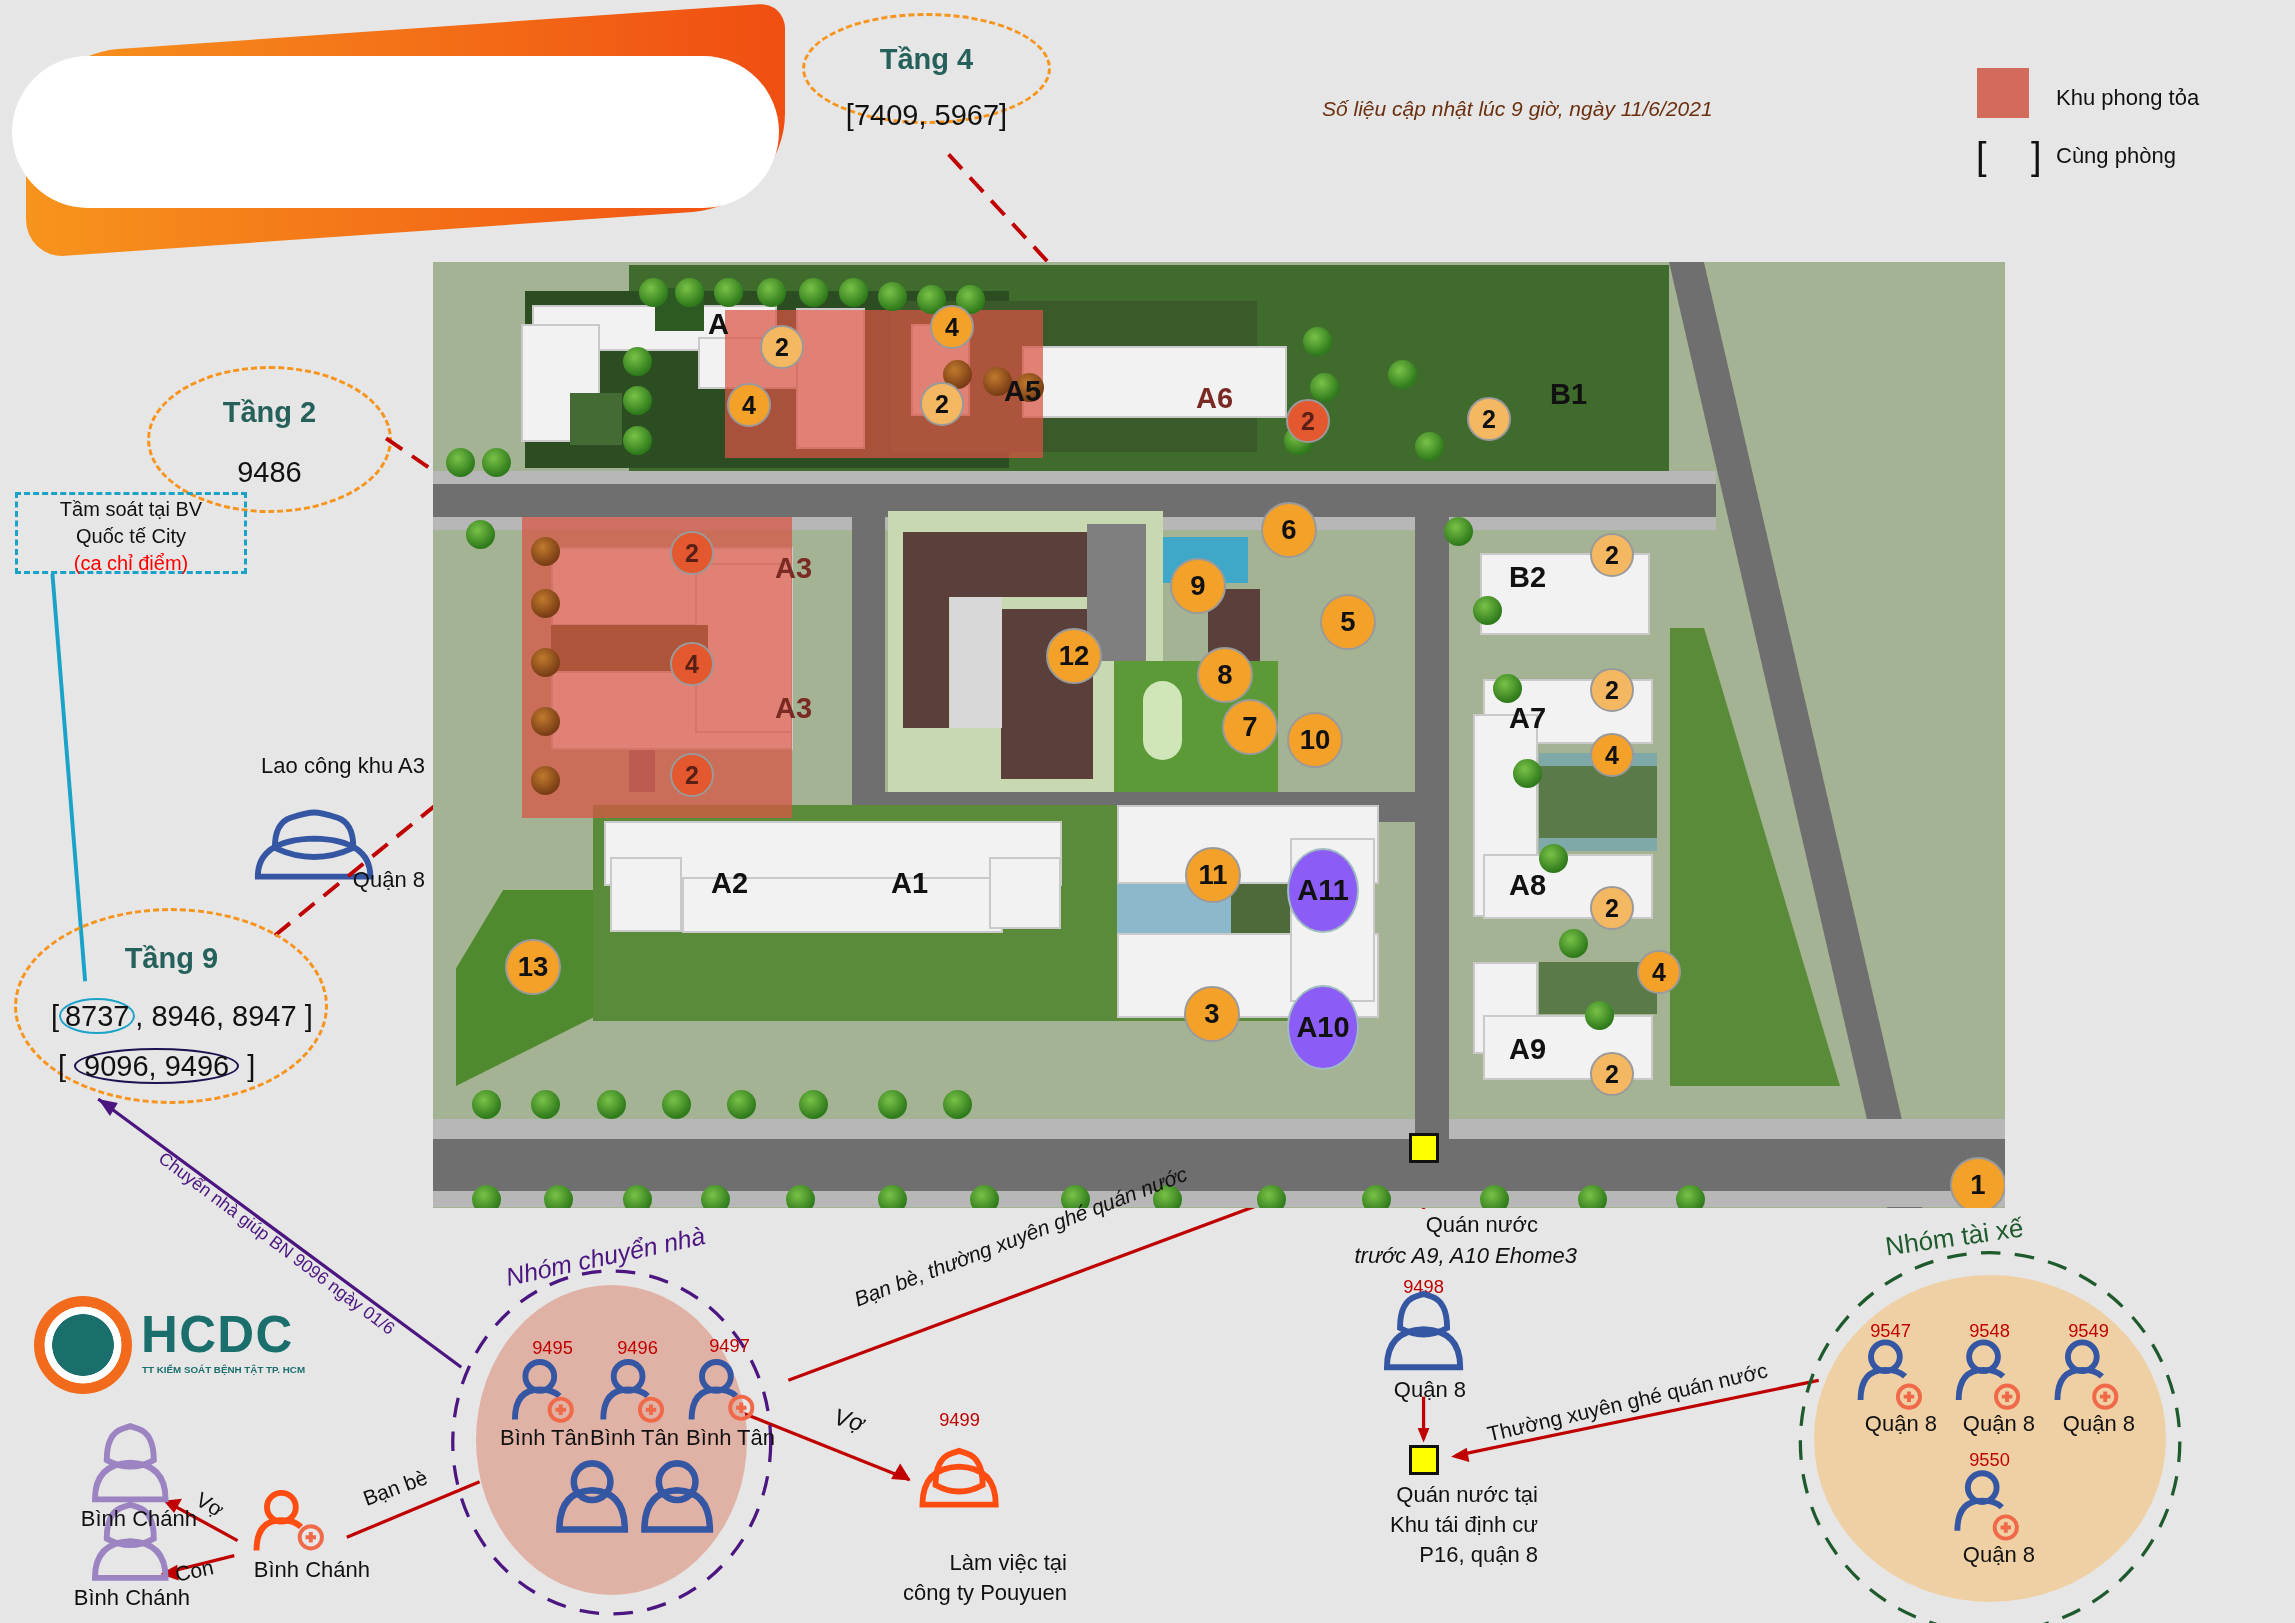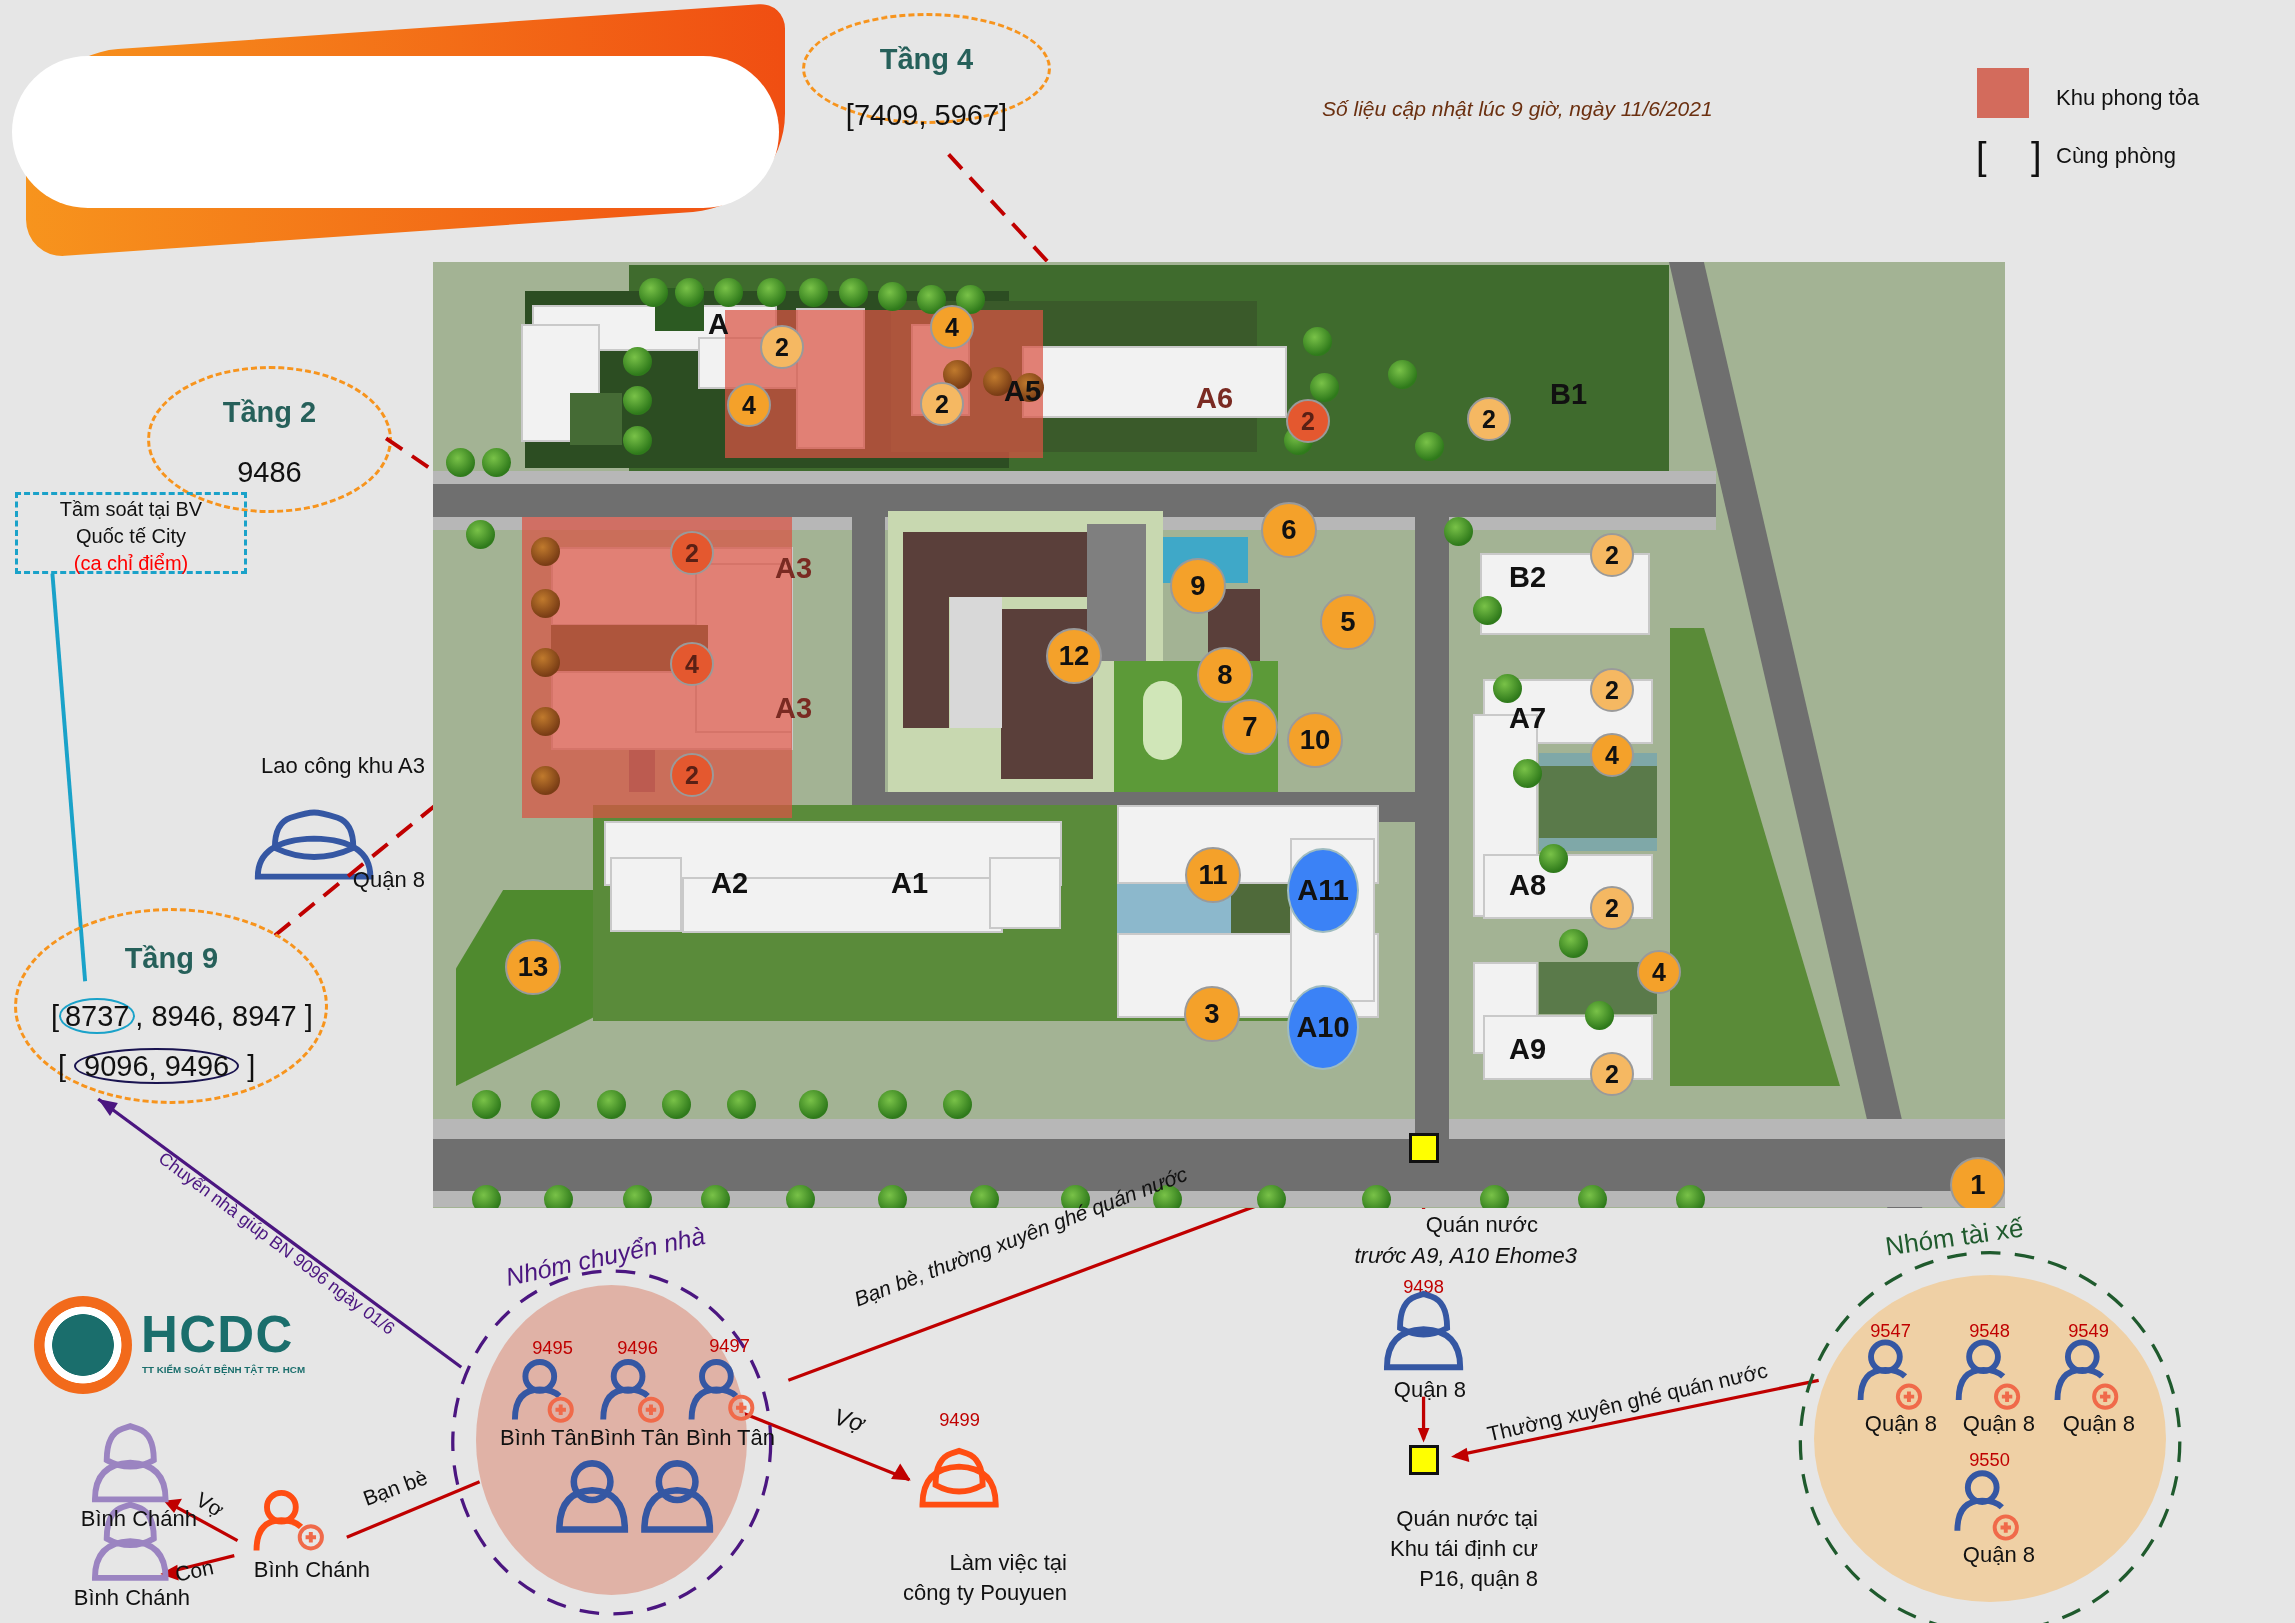--- a/index.html
+++ b/index.html
@@ -28,21 +28,21 @@
   .brown { position:absolute; background:#5a3f3a; }
   .lock { position:absolute; background:rgba(217,83,68,0.72); }
   .bl { position:absolute; font-weight:bold; font-size:29px; color:#111; }
   .bl.red { color:#7a2a22; }
   .num { position:absolute; width:44px; height:44px; border-radius:50%; background:#f4a12a;
     border:2.6px solid #9a9a9a; box-sizing:border-box; display:flex; align-items:center; justify-content:center;
     font-weight:bold; font-size:25px; color:#111; }
   .num.light { background:#f5b862; }
   .num.red { background:#e4582f; color:#5a2015; }
   .num.big { width:56px; height:56px; font-size:27.5px; }
-  .cyan { position:absolute; width:72px; height:85px; border-radius:50%; background:#3b82f6;
+  .cyan { position:absolute; width:72px; height:85px; border-radius:50%; background:#8b5cf6;
     border:2.6px solid #9fbcc0; box-sizing:border-box; display:flex; align-items:center; justify-content:center;
     font-weight:bold; font-size:29px; }
   .tree { position:absolute; width:29px; height:29px; border-radius:50%; background:radial-gradient(circle at 40% 35%, #79c248, #2f7a1b 70%); }
   .tree.o { background:radial-gradient(circle at 40% 35%, #c07a2d, #7a3d15 70%); }
   .pool { position:absolute; background:#3fa8c8; }
   
   .lbl { position:absolute; font-size:22px; text-align:right; white-space:nowrap; }
   .id { position:absolute; font-size:18.3px; color:#c00000; text-align:center; }
   .circle-group { position:absolute; border-radius:50%; }
   .yellow { position:absolute; width:30px; height:30px; background:#ffff00; border:3.3px solid #111; box-sizing:border-box; }
@@ -327,21 +327,21 @@
     </g>
     <g>
       <path d="M163 2352 q0 -40 24 -48 q12 -4 12 -4 q0 0 12 4 q24 8 24 48 q-18 10 -36 10 q-18 0 -36 -10z"></path>
       <path d="M145 2412 q0 -54 54 -56 q54 2 54 56 z"></path>
     </g>
   </g>
 </svg>
 <div class="lbl" style="left:1381px;top:1377px;width:85px;">Quận 8</div>
 
 <div class="yellow" style="left:1409px;top:1445px;"></div>
-<div class="lbl" style="left:1309px;top:1480px;width:229px;line-height:30px;margin-top:24px;">
+<div class="lbl" style="left:1309px;top:1480px;width:229px;line-height:30px;">
   <div>Quán nước tại</div>
   <div>Khu tái định cư</div>
   <div>P16, quận 8</div>
 </div>
 
 <div class="circle-group" style="left:476px;top:1285px;width:271px;height:310px;background:#e0b2a6;"></div>
 <div class="abs" style="left:504px;top:1242px;font-size:25px;font-style:italic;color:#4b1680;transform:rotate(-12deg);white-space:nowrap;">Nhóm chuyển nhà</div>
 
 <div class="id" style="left:520px;top:1337px;width:65px;">9495</div>
 <div class="id" style="left:605px;top:1337px;width:65px;">9496</div>

